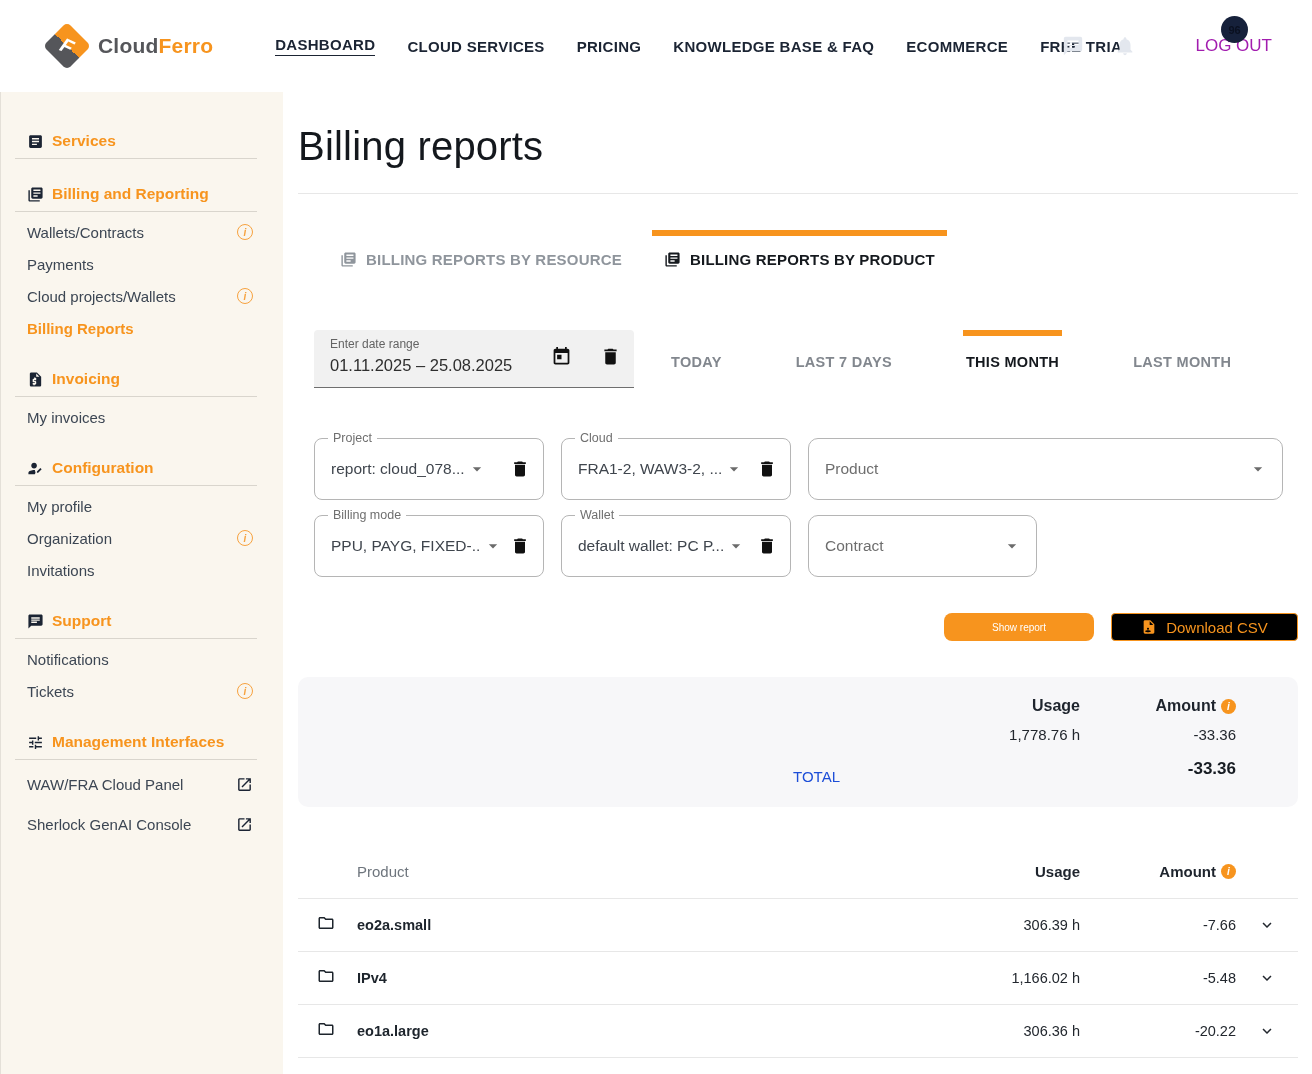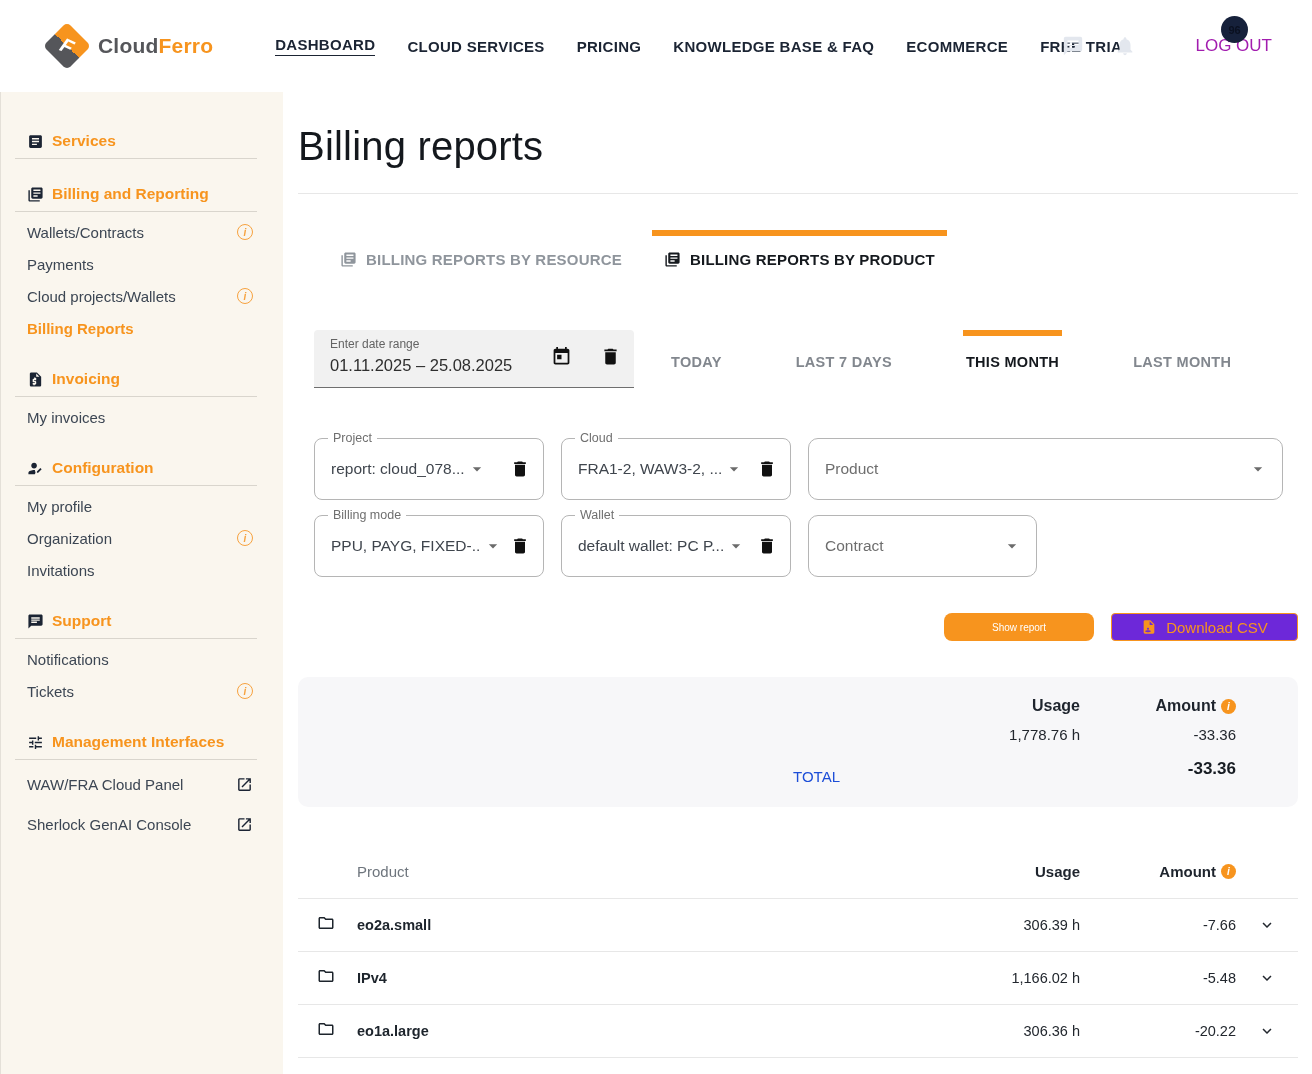--- a/index.html
+++ b/index.html
@@ -74,21 +74,21 @@
   .sel-value { margin-left:16px; font-size:15.5px; color:#3f454d; white-space:nowrap;
     overflow:hidden; max-width:150px; }
   .sel-caret { margin-left:2px; flex:none; }
   .sel-trash { position:absolute; right:13px; top:50%; transform:translateY(-50%); }
   .sel-placeholder { margin-left:16px; font-size:15.5px; color:#6e6e6e; flex:1; }
   .sel-caret-end { margin-right:14px; }
 
   .actions-row { display:flex; justify-content:flex-end; gap:17px; margin-top:36px; }
   .btn-primary { width:150px; height:28px; background:#F7941E; color:#fff; border:none;
     border-radius:8px; font-size:10px; font-family:inherit; cursor:pointer; }
-  .btn-outline { width:187px; height:28px; background:#6d28d9; color:#F7941E;
+  .btn-outline { width:187px; height:28px; background:#000000; color:#F7941E;
     border:1px solid #F7941E; border-radius:4px; font-size:15px; font-family:inherit;
     cursor:pointer; display:flex; align-items:center; justify-content:center; gap:9px; }
 
   .summary-card { margin-top:36px; background:#F7F7F9; border-radius:10px; padding:20px 0 22px 0; }
   .sum-row { display:grid; grid-template-columns:1fr 240px 156px 62px; align-items:center; }
   .sum-row > div { text-align:right; }
   .sum-head { font-size:16px; font-weight:600; color:#1e242d; padding-bottom:11px; }
   .sum-head .with-info { display:inline-flex; align-items:center; gap:5px; }
   .sum-val { font-size:15px; color:#22272e; padding-bottom:9px; }
   .sum-total-label { font-size:15px; color:#1d4ed8;margin-top:16px; }

